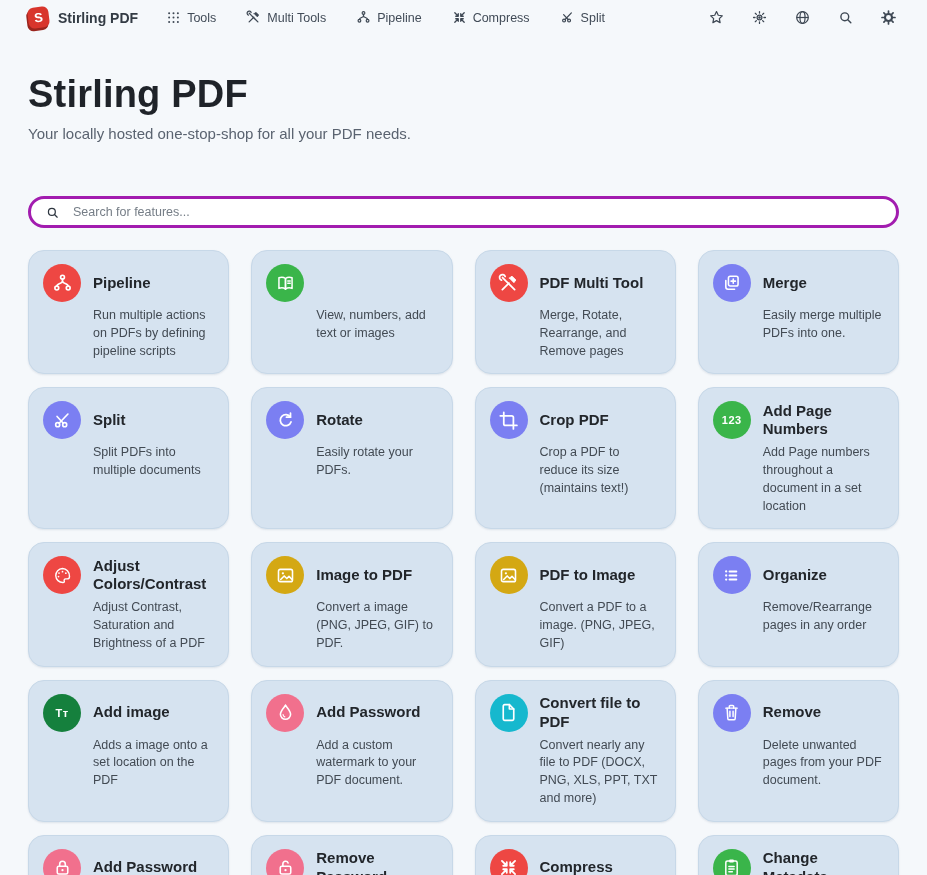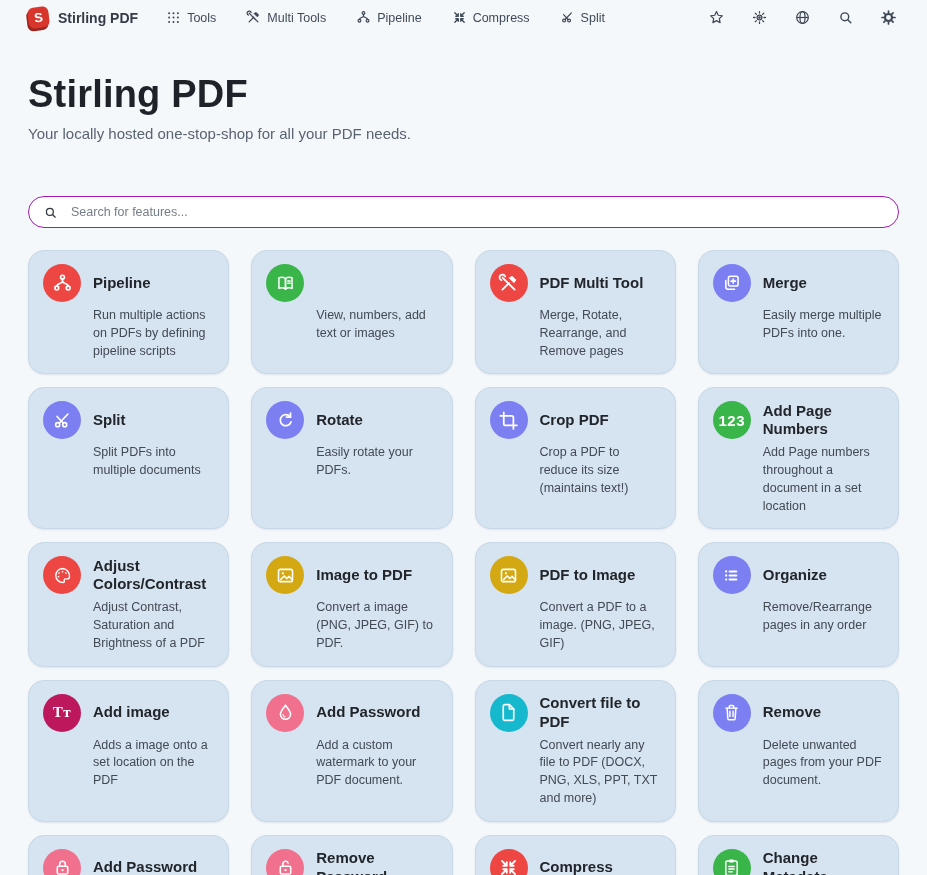--- a/index.html
+++ b/index.html
@@ -28,36 +28,36 @@
   .nav-ic svg{width:15px;height:15px;display:block}
   .nav-actions{margin-left:auto;display:flex;align-items:center;gap:22px}
   .icon-btn{background:none;border:none;padding:2px;color:#3d4753;cursor:pointer;display:flex}
   .icon-btn svg{width:17px;height:17px;display:block}
   
   .page-head{padding:0 28px;margin-top:40px}
   .page-title{margin:0;font-size:38px;font-weight:700;color:#1f2329;letter-spacing:.2px}
   .page-sub{margin:9px 0 0;font-size:15px;color:var(--muted)}
   
   .search-wrap{margin:54px 28px 0}
-  .search-box{display:flex;align-items:center;gap:11px;background:#fff;border:1px solid #a21caf;border-radius:17px;height:32px;padding:0 14px}
+  .search-box{display:flex;align-items:center;gap:11px;background:#fff;border:3px solid #a21caf;border-radius:17px;height:32px;padding:0 14px}
   .search-box svg{width:15px;height:15px;color:#2e3640;flex:none}
   .search-box input{flex:1;border:none;outline:none;background:transparent;font-size:12.5px;color:#2e3640;font-family:inherit}
   .search-box input::placeholder{color:#757d86}
   
   .cards{display:grid;grid-template-columns:repeat(4,1fr);gap:13px 22px;margin:22px 28px 8px}
   .card{
     background:var(--card-bg);border:1px solid var(--card-border);border-radius:16px;
     padding:13px 14px;min-height:112px;cursor:pointer;
     display:grid;grid-template-columns:38px 1fr;column-gap:12px;align-content:start;
     box-shadow:0 1px 2px rgba(110,135,160,.18);
   }
   .card-ic{grid-column:1;grid-row:1;width:38px;height:38px;border-radius:50%;
     display:flex;align-items:center;justify-content:center;color:#fff}
   .card-ic svg{width:21px;height:21px;display:block}
-  .ic-txt{font-size:15px;font-weight:700;letter-spacing:.5px}
+  .ic-txt{font-size:11px;font-weight:700;letter-spacing:.5px}
   .card-title{grid-column:2;grid-row:1;margin:0;font-size:15px;font-weight:700;color:var(--ink);
     min-height:38px;display:flex;align-items:center;line-height:1.22}
   .card-desc{grid-column:2;grid-row:2;margin:5px 0 0;font-size:12.5px;line-height:1.42;color:var(--desc)}
 </style>
 </head>
 <body>
 
 <header class="navbar">
   <div class="brand">
     <span class="logo" style="background: rgb(216, 53, 44);">S</span>
@@ -317,21 +317,21 @@
           <path d="M9.8 7.3h7.7M9.8 12h7.7M9.8 16.7h7.7"></path>
           <circle cx="5.9" cy="7.3" r="1.3" fill="currentColor" stroke="none"></circle>
           <circle cx="5.9" cy="12" r="1.3" fill="currentColor" stroke="none"></circle>
           <circle cx="5.9" cy="16.7" r="1.3" fill="currentColor" stroke="none"></circle>
         </svg>
       </span>
       <h3 class="card-title">Organize</h3>
       <p class="card-desc">Remove/Rearrange pages in any order</p>
     </article>
     <article class="card">
-      <span class="card-ic" style="background: #be185d; font-family: Liberation Serif, serif;">
+      <span class="card-ic" style="background: #15803d;">
         <b class="ic-txt">Tт</b>
       </span>
       <h3 class="card-title">Add image</h3>
       <p class="card-desc">Adds a image onto a set location on the PDF</p>
     </article>
     <article class="card">
       <span class="card-ic" style="background: rgb(241, 112, 141);">
         <svg viewBox="0 0 24 24" fill="none" stroke="currentColor" stroke-width="1.8" stroke-linecap="round">
           <path d="M12 3.8C9.2 7.4 6.2 10.6 6.2 14a5.8 5.8 0 0 0 11.6 0C17.8 10.6 14.8 7.4 12 3.8z"></path>
           <path d="M9.2 14.3a2.9 2.9 0 0 0 2 2.7" stroke-width="1.4"></path>

